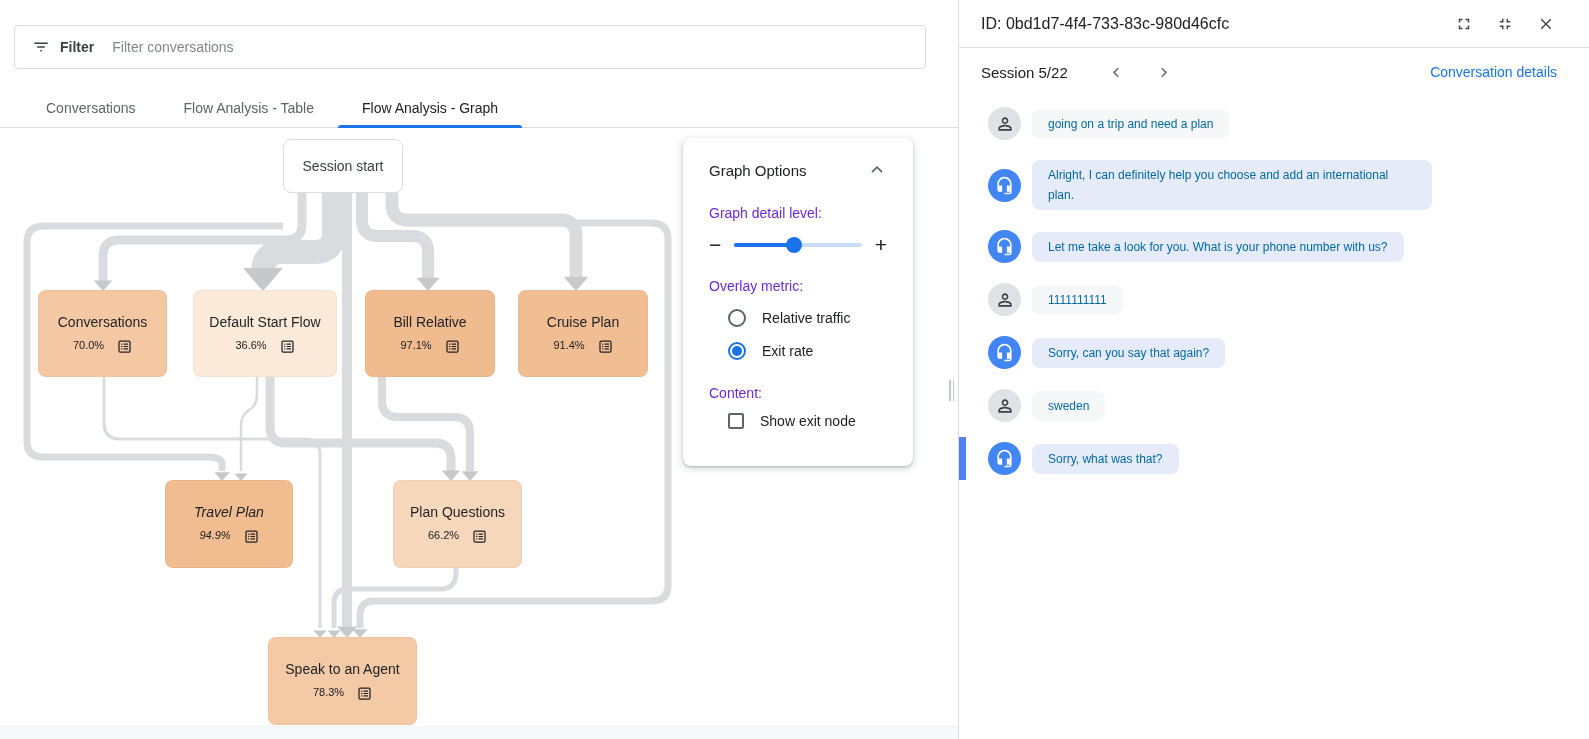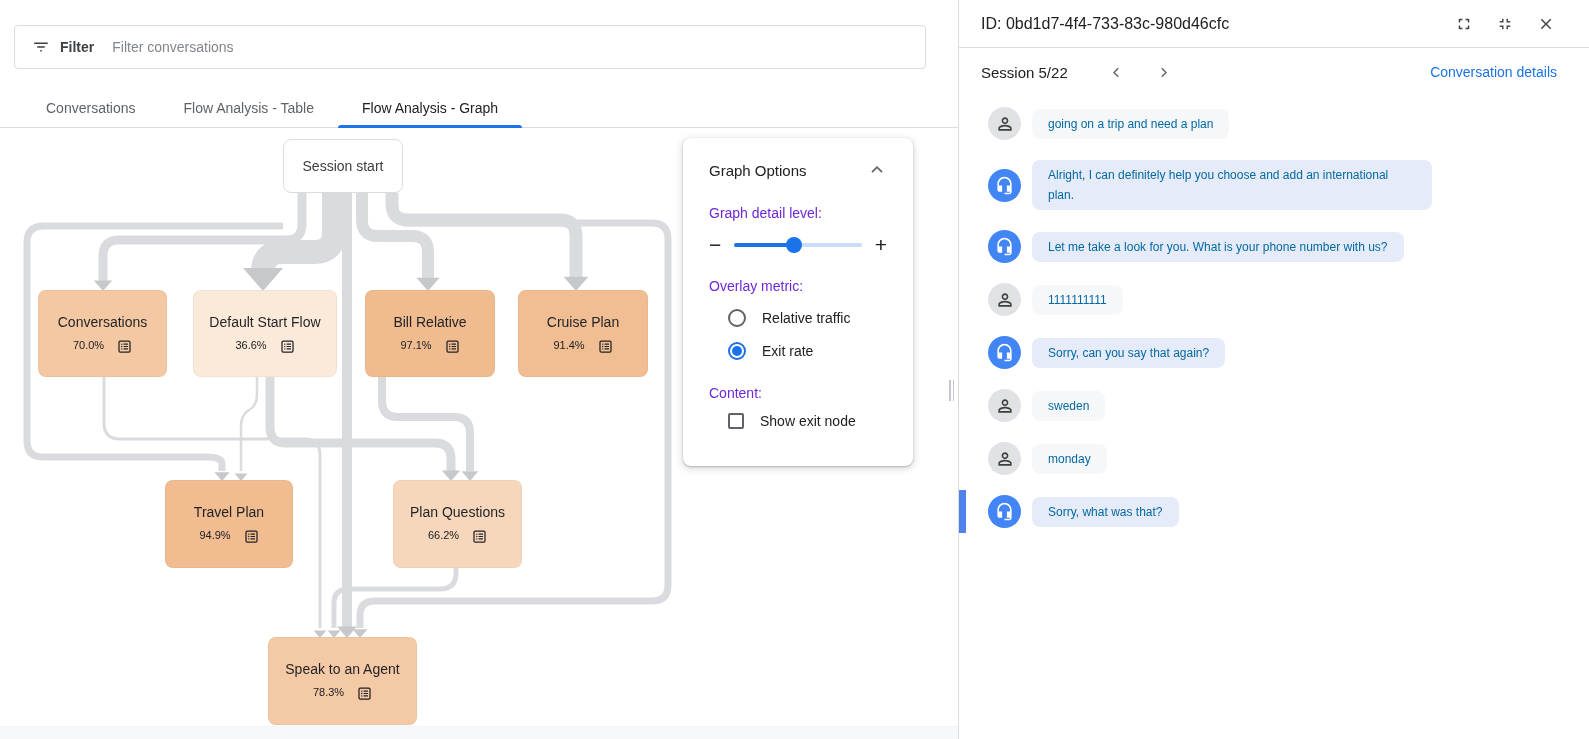--- a/index.html
+++ b/index.html
@@ -205,21 +205,21 @@
         <svg width="15" height="15" viewBox="0 0 24 24">
           <rect x="3.2" y="3.2" width="17.6" height="17.6" rx="2" fill="none" stroke="#202124" stroke-width="2"></rect>
           <circle cx="7.6" cy="8.2" r="1.1" fill="#202124"></circle>
           <circle cx="7.6" cy="12" r="1.1" fill="#202124"></circle>
           <circle cx="7.6" cy="15.8" r="1.1" fill="#202124"></circle>
           <path stroke="#202124" stroke-width="1.8" d="M10.5 8.2h7M10.5 12h7M10.5 15.8h7"></path>
         </svg>
       </span>
     </div>
   </div>
-      <div class="flow-node" style="left: 165px; top: 480px; width: 128px; height: 88px; background: rgb(240, 188, 144);">
+      <div class="flow-node" style="left: 165px; top: 480px; width: 128px; height: 88px; background: rgb(240, 188, 144); font-style: italic;">
     <div class="node-label">Travel Plan</div>
     <div class="node-stats">
       <span class="node-pct">94.9%</span>
       <span class="node-icon">
         <svg width="15" height="15" viewBox="0 0 24 24">
           <rect x="3.2" y="3.2" width="17.6" height="17.6" rx="2" fill="none" stroke="#202124" stroke-width="2"></rect>
           <circle cx="7.6" cy="8.2" r="1.1" fill="#202124"></circle>
           <circle cx="7.6" cy="12" r="1.1" fill="#202124"></circle>
           <circle cx="7.6" cy="15.8" r="1.1" fill="#202124"></circle>
           <path stroke="#202124" stroke-width="1.8" d="M10.5 8.2h7M10.5 12h7M10.5 15.8h7"></path>
@@ -394,29 +394,20 @@
   </div>
       <div class="msg user">
     <div class="avatar user">
       <svg class="ic-user" width="20" height="20" viewBox="0 0 24 24">
             <path fill="#3c4043" d="M12 5.9c1.16 0 2.1.94 2.1 2.1s-.94 2.1-2.1 2.1S9.9 9.16 9.9 8s.94-2.1 2.1-2.1m0 9c2.97 0 6.1 1.46 6.1 2.1v1.1H5.9V17c0-.64 3.13-2.1 6.1-2.1M12 4C9.79 4 8 5.79 8 8s1.79 4 4 4 4-1.79 4-4-1.79-4-4-4zm0 9c-2.67 0-8 1.34-8 4v3h16v-3c0-2.66-5.33-4-8-4z"></path>
           </svg>
 
     </div>
     <div class="bubble">sweden</div>
   </div>
-      <div class="msg user">
-    <div class="avatar user">
-      <svg class="ic-user" width="20" height="20" viewBox="0 0 24 24">
-            <path fill="#3c4043" d="M12 5.9c1.16 0 2.1.94 2.1 2.1s-.94 2.1-2.1 2.1S9.9 9.16 9.9 8s.94-2.1 2.1-2.1m0 9c2.97 0 6.1 1.46 6.1 2.1v1.1H5.9V17c0-.64 3.13-2.1 6.1-2.1M12 4C9.79 4 8 5.79 8 8s1.79 4 4 4 4-1.79 4-4-1.79-4-4-4zm0 9c-2.67 0-8 1.34-8 4v3h16v-3c0-2.66-5.33-4-8-4z"></path>
-          </svg>
-
-    </div>
-    <div class="bubble">monday</div>
-  </div>
       <div class="msg agent selected">
     <div class="avatar agent">
 
       <svg class="ic-agent" width="19" height="19" viewBox="0 0 24 24">
             <path fill="#ffffff" d="M12 1c-4.97 0-9 4.03-9 9v7c0 1.66 1.34 3 3 3h3v-8H5v-2c0-3.87 3.13-7 7-7s7 3.13 7 7v2h-4v8h4v1h-7v2h6c1.66 0 3-1.34 3-3V10c0-4.97-4.03-9-9-9z"></path>
           </svg>
     </div>
     <div class="bubble">Sorry, what was that?</div>
   </div>
     </div>

